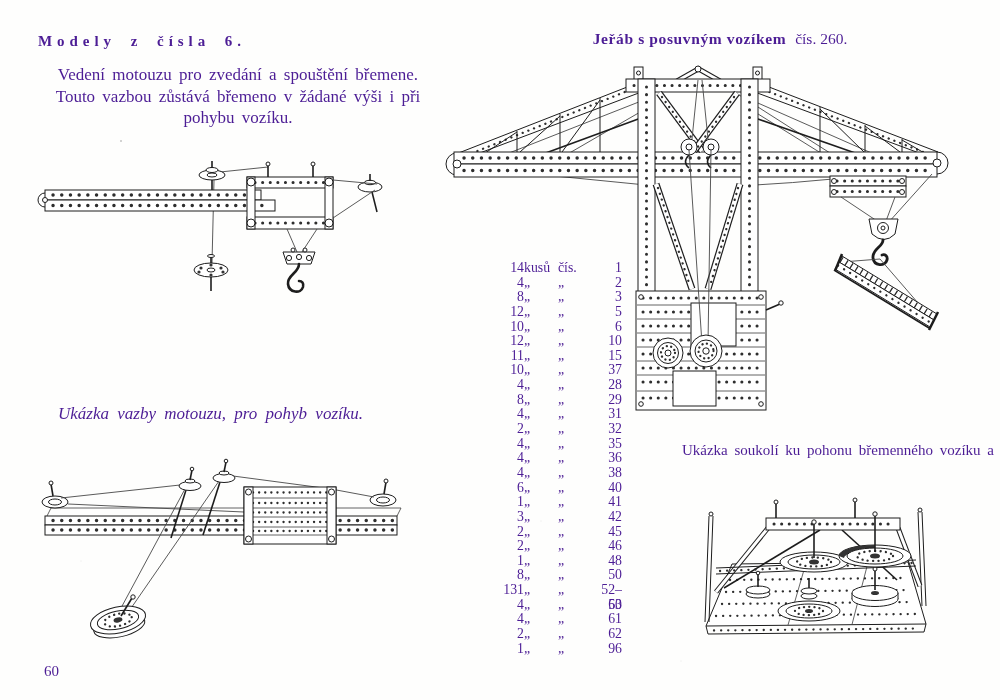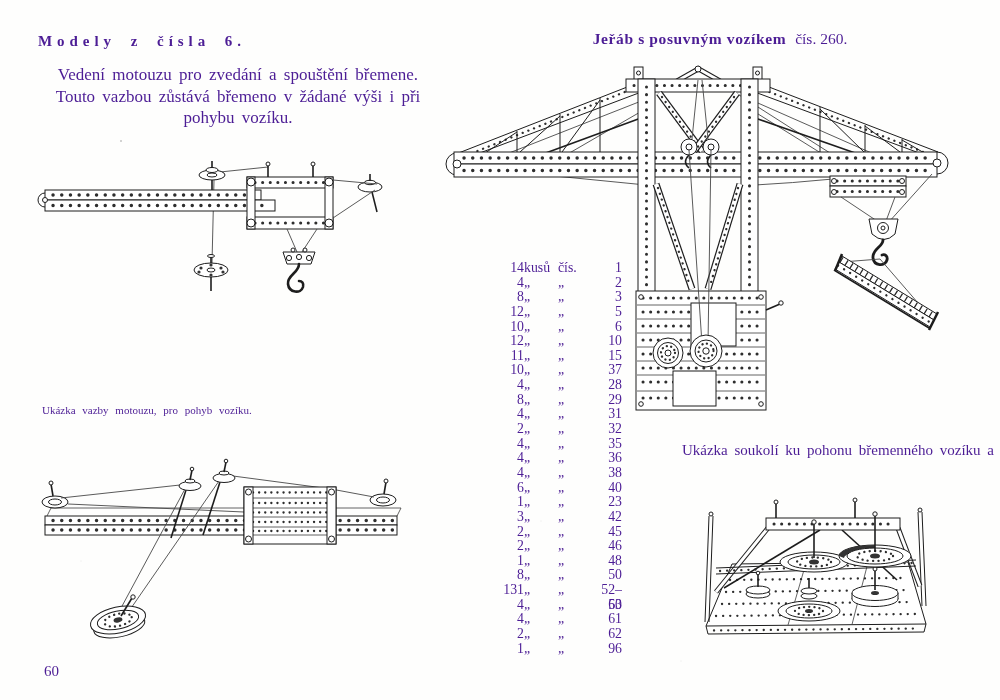--- a/index.html
+++ b/index.html
@@ -1,21 +1,21 @@
 <!DOCTYPE html>
 <html><head>
 <meta charset="utf-8">
 <style>
   html,body{margin:0;padding:0;background:#e8e8e8;}
   #page{position:relative;width:1000px;height:700px;background:#fefefd;overflow:hidden;
         font-family:"Liberation Serif","DejaVu Serif",serif;color:#4c1d95;}
   .abs{position:absolute;}
   #left-heading{left:38px;top:33px;font-size:15px;font-weight:bold;letter-spacing:0.33em;word-spacing:0.4em;}
   #intro{left:28px;top:64px;width:420px;text-align:center;font-size:17px;line-height:21.5px;word-spacing:3px;}
-  #caption-left{left:42px;top:404px;font-size:11px;word-spacing:4px;}
+  #caption-left{left:58px;top:404px;font-size:17px;word-spacing:4px;font-style:italic;}
   #page-number{left:44px;top:663px;font-size:15px;}
   #right-heading{left:440px;top:30px;width:560px;text-align:center;font-size:15.5px;}
   #right-heading .hb{font-weight:bold;letter-spacing:0.04em;}
   #right-heading .hn{margin-left:5px;}
   #caption-right{left:642px;top:440px;width:352px;text-align:right;font-size:15px;line-height:20px;word-spacing:3px;}
   #parts-list{left:468px;top:261px;font-size:13.8px;margin-left:28px;}
   .prow{display:flex;height:14.65px;line-height:14.6px;}
   .prow .q{display:inline-block;width:28px;text-align:right;}
   .prow .u{display:inline-block;width:34px;}
   .prow .l{display:inline-block;width:30px;text-align:left;}
@@ -433,21 +433,21 @@
       <div class="prow">
       <span class="q">6</span>
       <span class="u">„</span>
       <span class="l">„</span>
       <span class="n">40</span>
     </div>
       <div class="prow">
       <span class="q">1</span>
       <span class="u">„</span>
       <span class="l">„</span>
-      <span class="n">23</span>
+      <span class="n">41</span>
     </div>
       <div class="prow">
       <span class="q">3</span>
       <span class="u">„</span>
       <span class="l">„</span>
       <span class="n">42</span>
     </div>
       <div class="prow">
       <span class="q">2</span>
       <span class="u">„</span>

